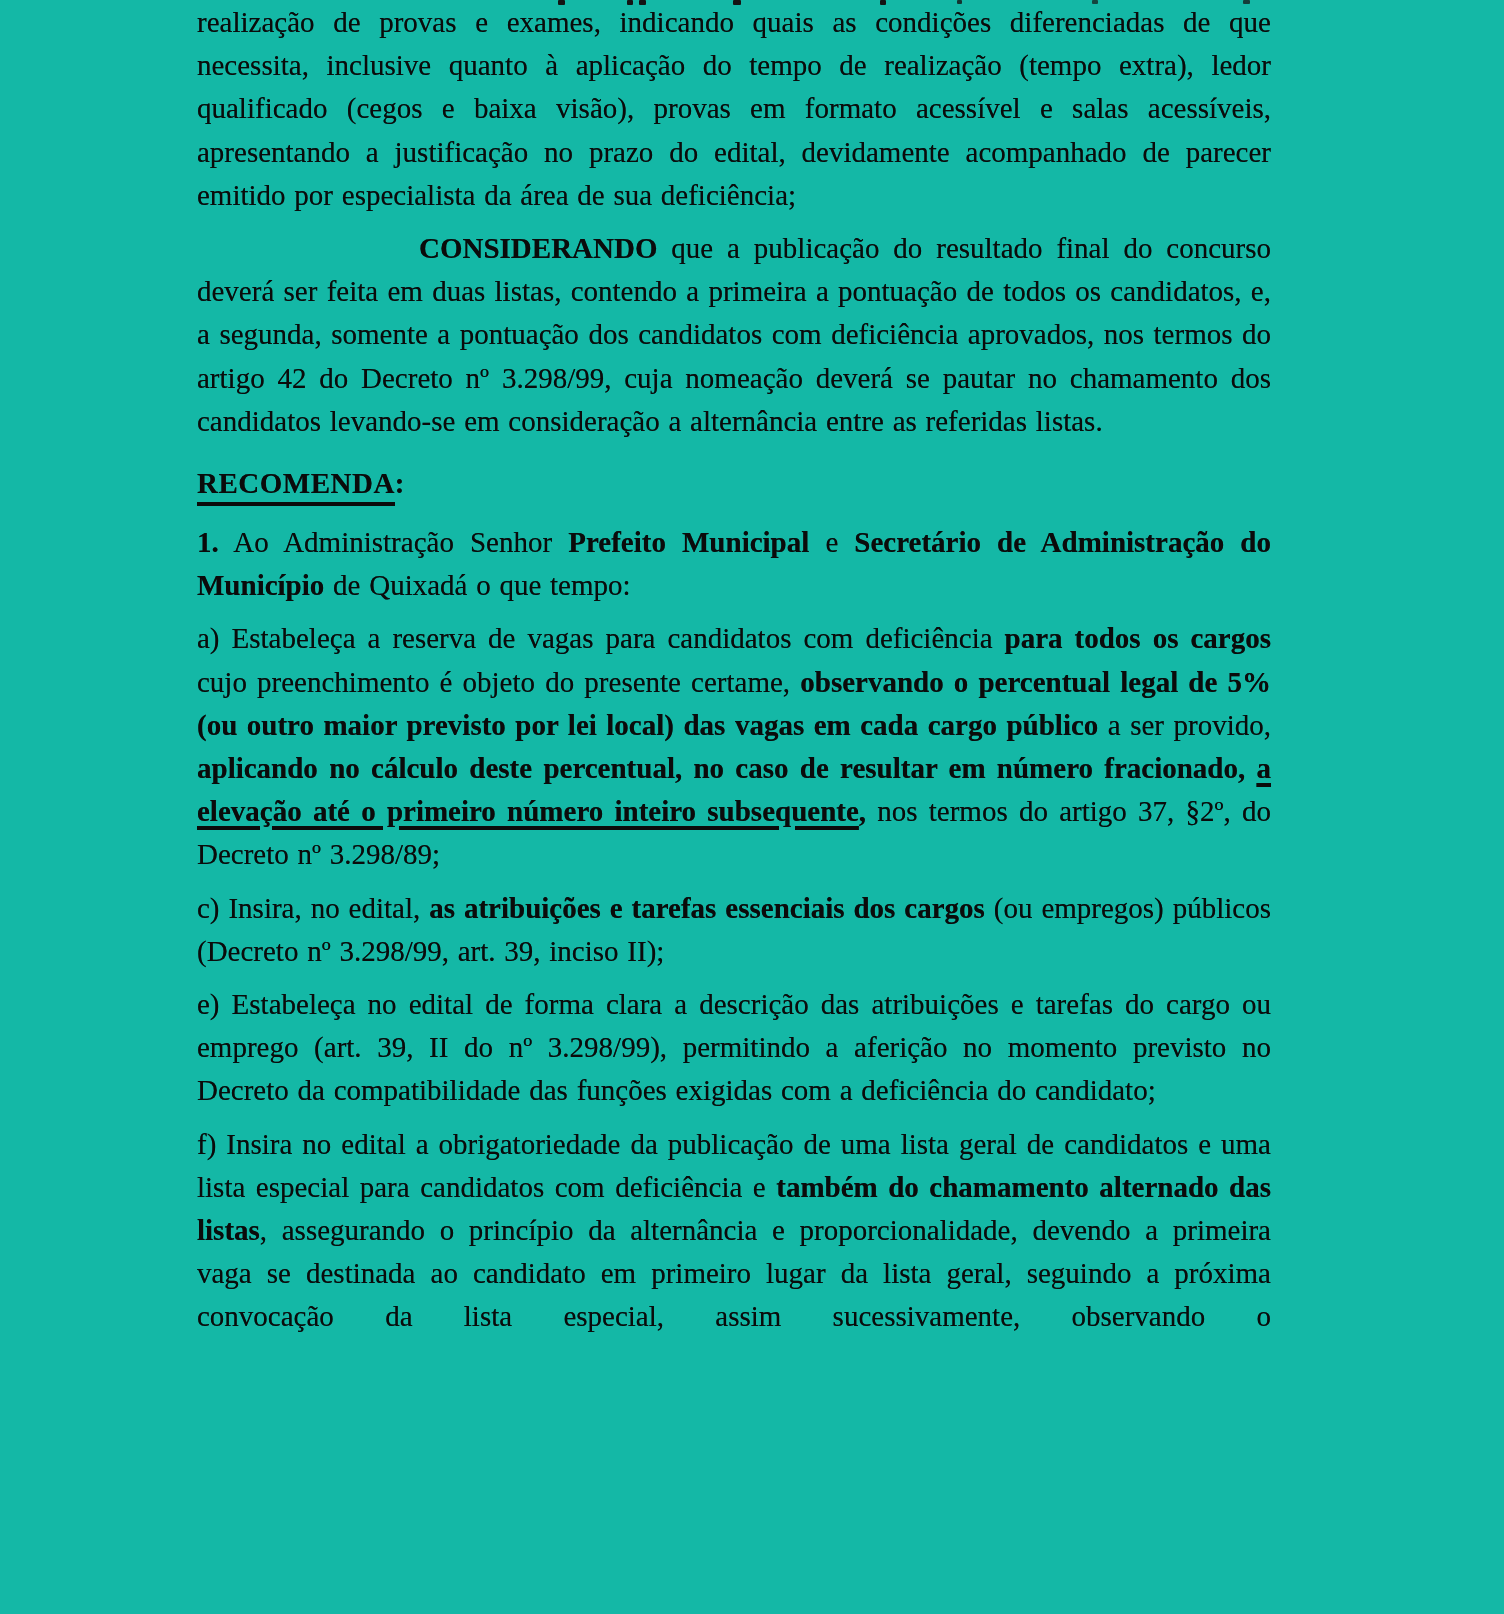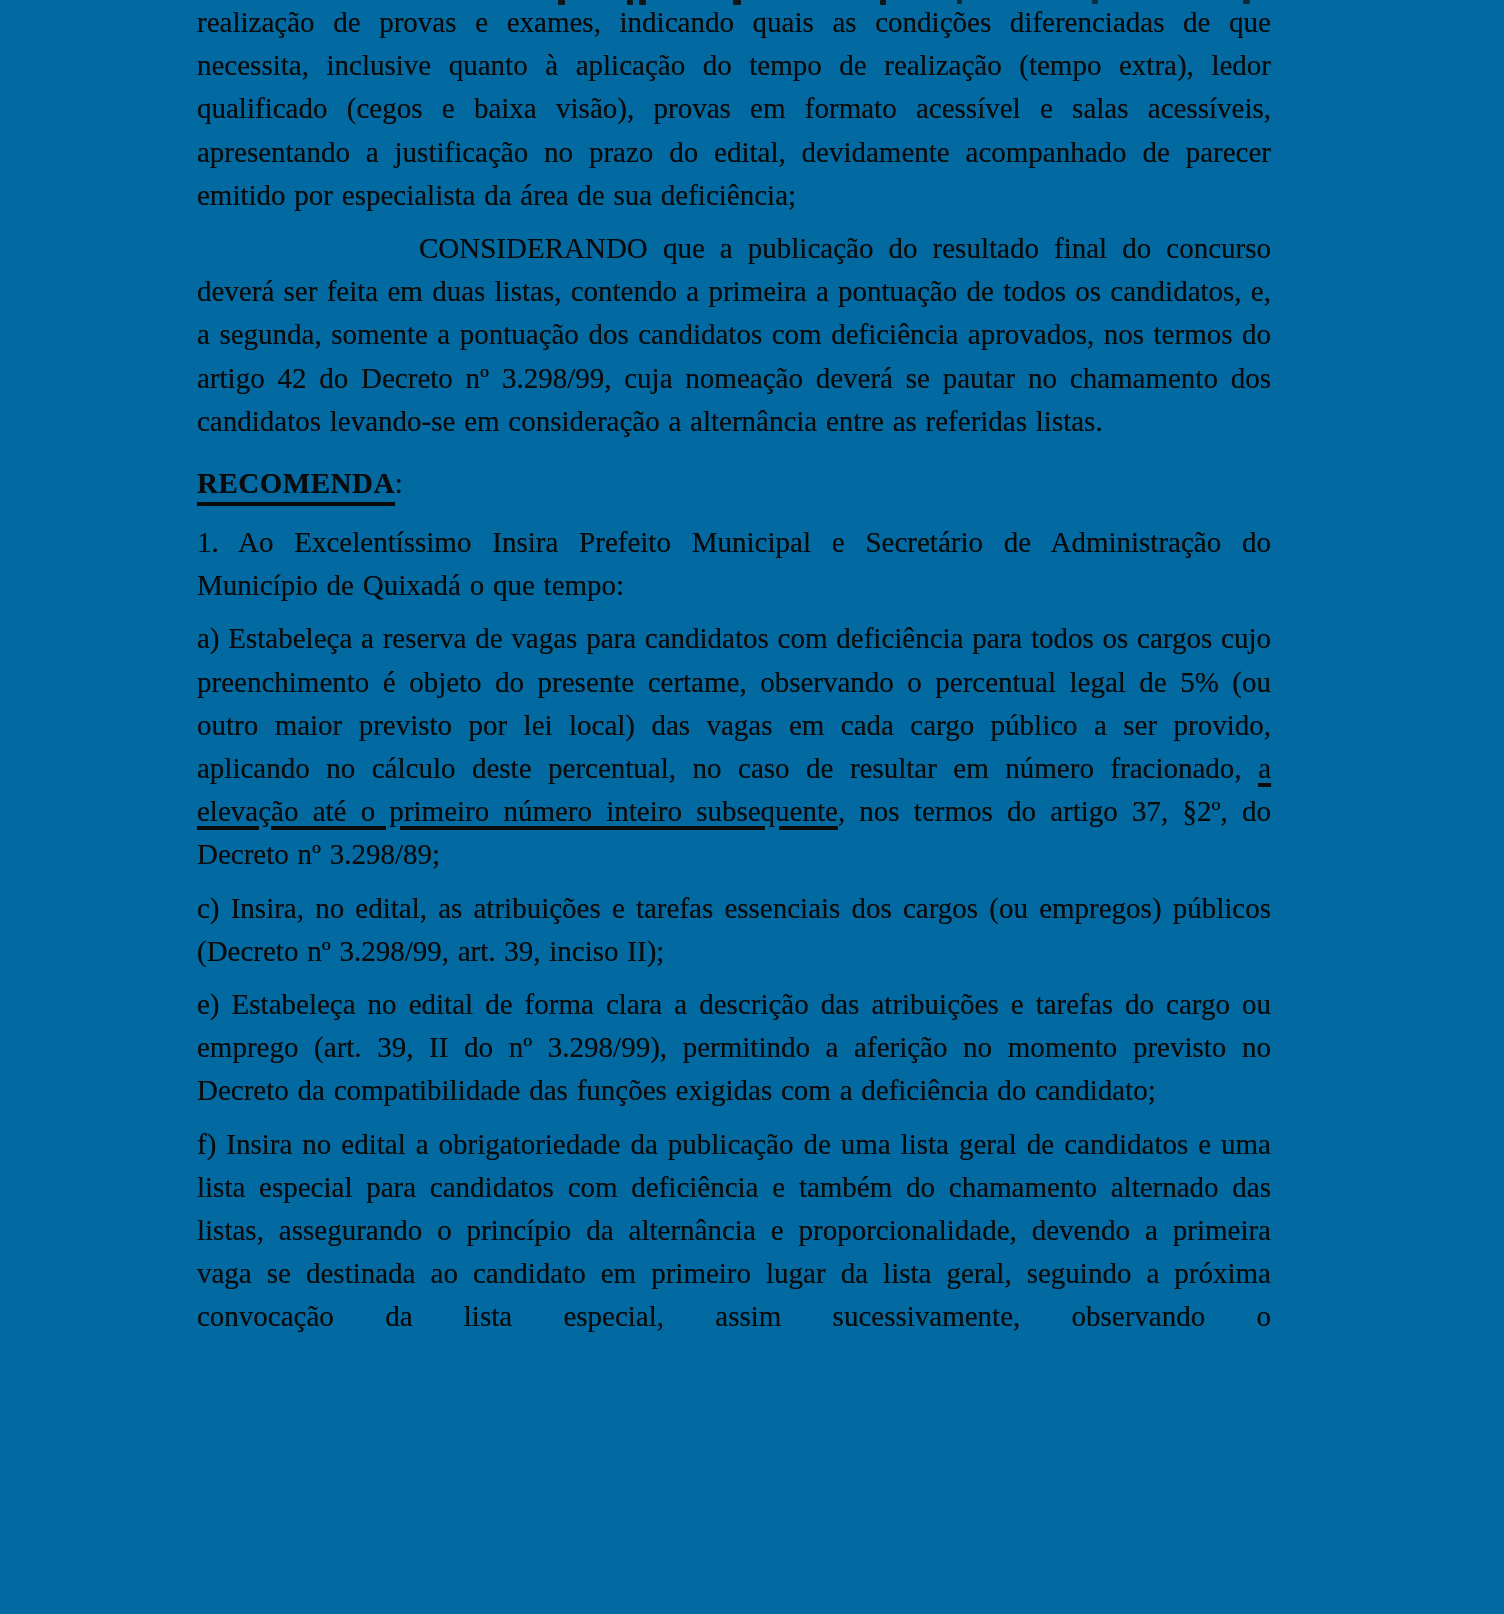--- a/index.html
+++ b/index.html
@@ -1,20 +1,20 @@
 <!DOCTYPE html>
 <html lang="pt-BR"><head>
 <meta charset="utf-8">
 <style>
   html, body { margin: 0; padding: 0; background: #ffffff; }
   .page {
     position: relative;
     width: 1504px;
     height: 1614px;
-    background: #0369a1;
+    background: #14b8a6;
     overflow: hidden;
     font-family: "Liberation Serif", serif;
     color: #0b0b0b;
     text-shadow: 0 0 0.5px rgba(0,0,0,0.55);
   }
   .text-block {
     position: absolute;
     left: 197px;
     top: 1px;
     width: 1074px;
@@ -26,21 +26,21 @@
     text-align: justify;
     word-spacing: 1.5px;
   }
   .para.indented { text-indent: 222px; }
   .para.heading {
     text-align: left;
     margin: 19px 0 15px 0;
     letter-spacing: 0.5px;
   }
   .para.fill-last { text-align-last: justify; }
-  .b { font-weight: 400; }
+  .b { font-weight: 700; }
   .u {
     text-decoration: underline;
     text-decoration-thickness: 3.5px;
     text-underline-offset: 5px;
   }
   .hu {
     font-weight: 700;
     border-bottom: 4.5px solid #0b0b0b;
     padding-bottom: 2px;
     display: inline-block;
@@ -74,19 +74,19 @@
   <div class="artifact a4"></div>
   <div class="artifact a5"></div>
   <div class="artifact a6"></div>
   <div class="artifact a7"></div>
   <div class="artifact a8"></div>
 
   <div class="text-block">
       <p class="para"><span>realização de provas e exames, indicando quais as condições diferenciadas de que necessita, inclusive quanto à aplicação do tempo de realização (tempo extra), ledor qualificado (cegos e baixa visão), provas em formato acessível e salas acessíveis, apresentando a justificação no prazo do edital, devidamente acompanhado de parecer emitido por especialista da área de sua deficiência;</span></p>
       <p class="para indented"><span class="b">CONSIDERANDO</span><span> que a publicação do resultado final do concurso deverá ser feita em duas listas, contendo a primeira a pontuação de todos os candidatos, e, a segunda, somente a pontuação dos candidatos com deficiência aprovados, nos termos do artigo 42 do Decreto nº 3.298/99, cuja nomeação deverá se pautar no chamamento dos candidatos levando-se em consideração a alternância entre as referidas listas.</span></p>
       <p class="para heading"><span class="hu">RECOMENDA</span><span class="b">:</span></p>
-      <p class="para"><span class="b">1.</span><span> Ao Excelentíssimo Insira </span><span class="b">Prefeito Municipal</span><span> e </span><span class="b">Secretário de Administração do Município</span><span> de Quixadá o que tempo:</span></p>
+      <p class="para"><span class="b">1.</span><span> Ao Administração Senhor </span><span class="b">Prefeito Municipal</span><span> e </span><span class="b">Secretário de Administração do Município</span><span> de Quixadá o que tempo:</span></p>
       <p class="para"><span>a) Estabeleça a reserva de vagas para candidatos com deficiência </span><span class="b">para todos os cargos</span><span> cujo preenchimento é objeto do presente certame, </span><span class="b">observando o percentual legal de 5% (ou outro maior previsto por lei local) das vagas em cada cargo público</span><span> a ser provido, </span><span class="b">aplicando no cálculo deste percentual, no caso de resultar em número fracionado, </span><span class="b u">a elevação até o primeiro número inteiro subsequente</span><span class="b">,</span><span> nos termos do artigo 37, §2º, do Decreto nº 3.298/89;</span></p>
       <p class="para"><span>c) Insira, no edital, </span><span class="b">as atribuições e tarefas essenciais dos cargos</span><span> (ou empregos) públicos (Decreto nº 3.298/99, art. 39, inciso II);</span></p>
       <p class="para"><span>e) Estabeleça no edital de forma clara a descrição das atribuições e tarefas do cargo ou emprego (art. 39, II do nº 3.298/99), permitindo a aferição no momento previsto no Decreto da compatibilidade das funções exigidas com a deficiência do candidato;</span></p>
       <p class="para fill-last"><span>f) Insira no edital a obrigatoriedade da publicação de uma lista geral de candidatos e uma lista especial para candidatos com deficiência e </span><span class="b">também do chamamento alternado das listas</span><span>, assegurando o princípio da alternância e proporcionalidade, devendo a primeira vaga se destinada ao candidato em primeiro lugar da lista geral, seguindo a próxima convocação da lista especial, assim sucessivamente, observando o</span></p>
     </div>
 </div>
 
 </body></html>

